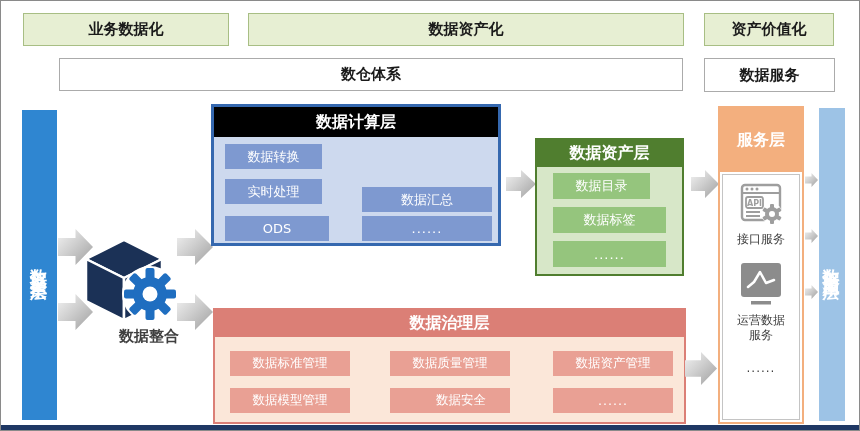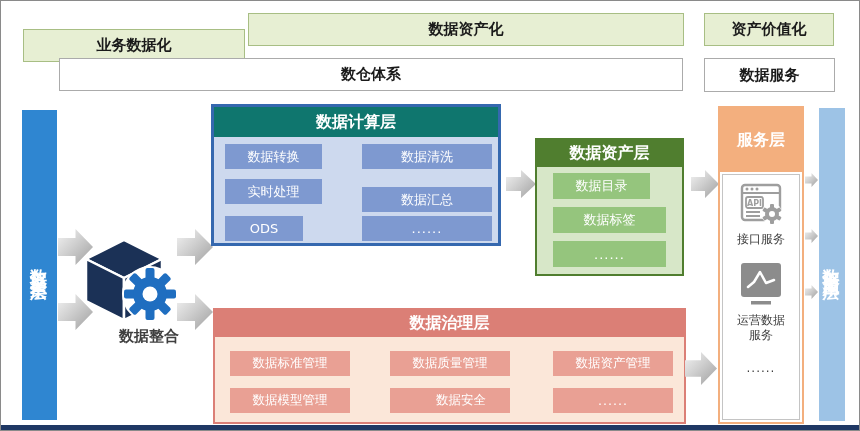--- a/index.html
+++ b/index.html
@@ -17,21 +17,21 @@
 
   
   .vbar{color:#fff;font-weight:bold;font-size:17px;}
   .vbar .vtxt{writing-mode:vertical-rl;text-orientation:upright;letter-spacing:4px;}
 
   
   .layer-head{color:#fff;font-weight:bold;font-size:16px;}
   .sub-item{color:#fff;font-size:13px;display:flex;align-items:center;justify-content:center;position:absolute;box-sizing:border-box;}
 
   .compute-box{border:3px solid #3568AF;background:#CDD9EE;}
-  .compute-head{background:#0f766e;height:30px;}
+  .compute-head{background:#000000;height:30px;}
   .compute-item{background:#7E99D0;height:25px;}
 
   .asset-box{border:2px solid #507E2F;background:#D7E7C8;}
   .asset-head{background:#507E2F;height:27px;}
   .asset-item{background:#95C57D;height:26px;}
 
   .gov-box{border:2px solid #DB7F76;background:#FBE7D9;}
   .gov-head{background:#DB7F76;height:27px;}
   .gov-item{background:#E9A094;height:25px;font-size:12.5px;}
 
@@ -47,21 +47,21 @@
   }
   .integration-label{font-weight:bold;font-size:15px;text-align:right;color:#404040;}
   .bottom-bar{background:#1F3864;height:5px;left:0;right:0;bottom:0;}
   .dots{letter-spacing:1px;}
 </style>
 </head>
 <body>
 
 <div id="canvas">
 
-  <div class="abs band-box center" style="left:22px;top:28px;width:222px;height:33px;">
+  <div class="abs band-box center" style="left:22px;top:12px;width:206px;height:33px;">
     <span>业务数据化</span>
   </div>
   <div class="abs band-box center" style="left:247px;top:12px;width:436px;height:33px;">
     <span>数据资产化</span>
   </div>
   <div class="abs band-box center" style="left:703px;top:12px;width:130px;height:33px;">
     <span>资产价值化</span>
   </div>
   <div class="abs plain-box center" style="left:58px;top:57px;width:624px;height:33px;">
     <span>数仓体系</span>
@@ -99,24 +99,23 @@
       <circle r="7.5" fill="#fff"></circle>
     </g>
   </svg>
   <div class="abs integration-label" style="left:83px;top:326px;width:95px;">数据整合</div>
 
   <div class="abs compute-box" style="left:210px;top:103px;width:290px;height:142px;">
     <div class="compute-head center layer-head">
       <span>数据计算层</span>
     </div>
     <div class="sub-item compute-item" style="left:11px;top:37px;width:97px;">数据转换</div>
-    <div class="sub-item compute-item" style="left:148px;top:37px;width:130px;">数据清洗</div>
     <div class="sub-item compute-item" style="left:11px;top:72px;width:97px;">实时处理</div>
     <div class="sub-item compute-item" style="left:148px;top:80px;width:130px;">数据汇总</div>
-    <div class="sub-item compute-item" style="left:11px;top:109px;width:78px;">ODS</div>
+    <div class="sub-item compute-item" style="left:11px;top:109px;width:104px;">ODS</div>
     <div class="sub-item compute-item dots" style="left:148px;top:109px;width:130px;">......</div>
   </div>
 
   <div class="abs arrow" style="left:505px;top:169px;width:30px;height:28px;"></div>
 
   <div class="abs asset-box" style="left:534px;top:105px;width:149px;height:138px;margin-top:32px;">
     <div class="asset-head center layer-head">
       <span>数据资产层</span>
     </div>
     <div class="sub-item asset-item" style="left:16px;top:33px;width:97px;">数据目录</div>

